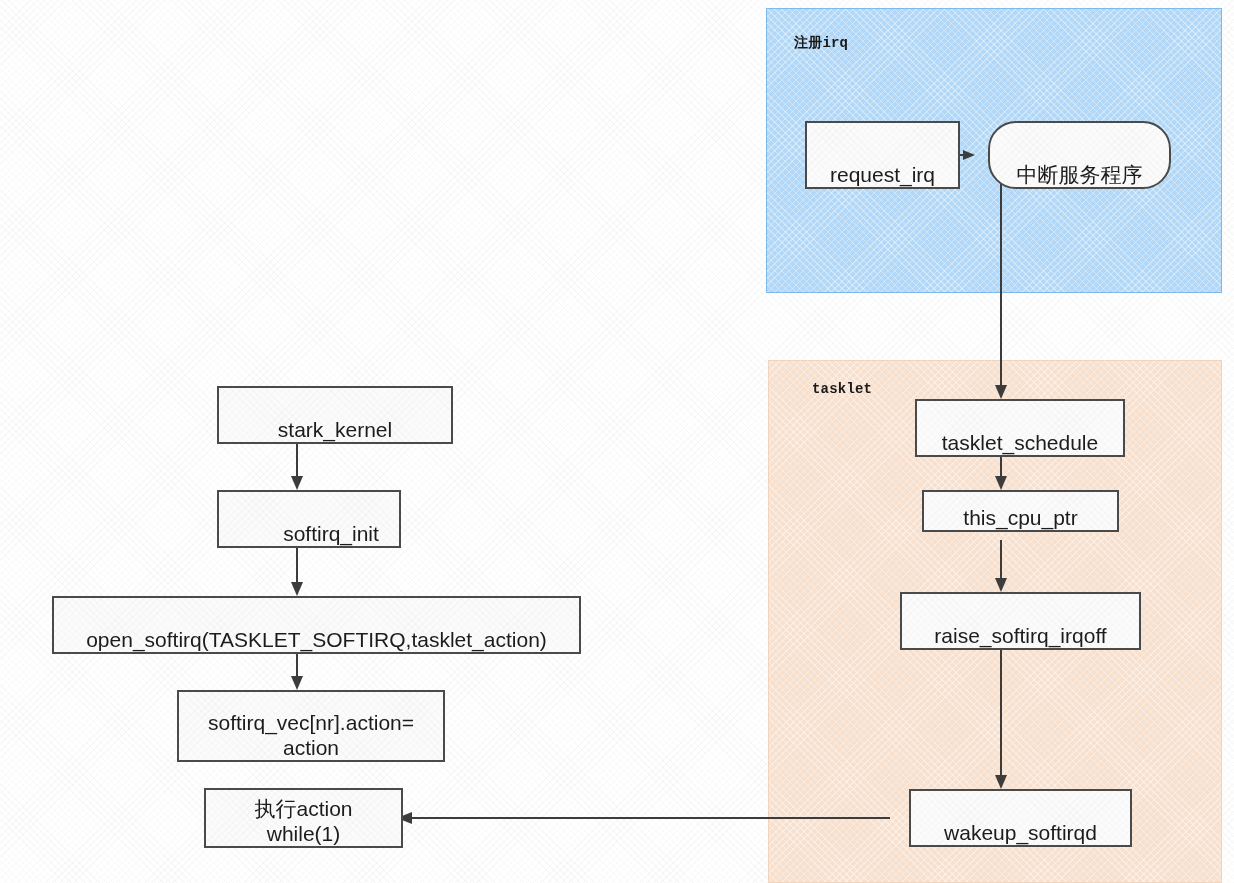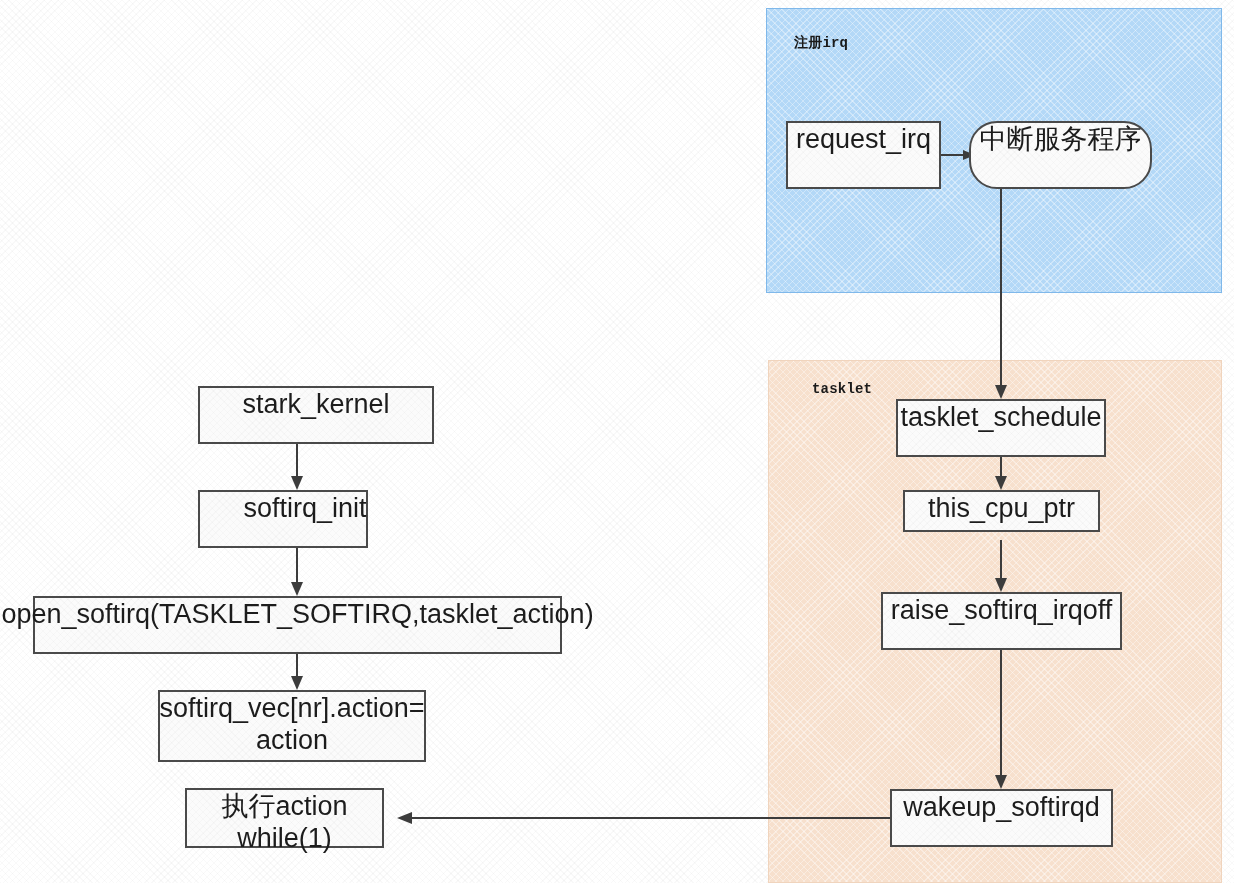--- a/index.html
+++ b/index.html
@@ -78,28 +78,29 @@
   
   .node {
     position: absolute;
     box-sizing: border-box;
     border: 2px solid #4a4a4a;
     background-color: #fbfbfb;
     background-image:
       repeating-linear-gradient(45deg, rgba(0,0,0,0.018) 0 1px, rgba(0,0,0,0) 1px 5px),
       repeating-linear-gradient(-45deg, rgba(0,0,0,0.018) 0 1px, rgba(0,0,0,0) 1px 5px);
     display: flex;
-    align-items: flex-start;
+    align-items: flex-end;
     justify-content: center;
     text-align: center;
     color: #1c1c1c;
-    font-size: 27px;
+    font-size: 21px;
     line-height: 1.2;
     white-space: pre-line;
     z-index: 3;
+    margin-left: 19px;
   }
 
   
   .edge {
     position: absolute;
     z-index: 2;
     overflow: visible;
   }
   .edge line, .edge path {
     stroke: #3c3c3c;
@@ -172,21 +173,21 @@
   </div>
 
   <div class="node" style="left:969px; top:121px; width:183px; height:68px;border-radius:28px;">
     <span>中断服务程序</span>
   </div>
 
   <div class="node" style="left:198px; top:386px; width:236px; height:58px;">
     <span>stark_kernel</span>
   </div>
 
-  <div class="node" style="left:198px; top:490px; width:170px; height:58px;padding-left:44px;">
+  <div class="node" style="left:198px; top:490px; width:184px; height:58px;padding-left:44px;">
     <span>softirq_init</span>
   </div>
 
   <div class="node" style="left:33px; top:596px; width:529px; height:58px;">
     <span>open_softirq(TASKLET_SOFTIRQ,tasklet_action)</span>
   </div>
 
   <div class="node" style="left:158px; top:690px; width:268px; height:72px;">
     <span>softirq_vec[nr].action=
 action</span>

